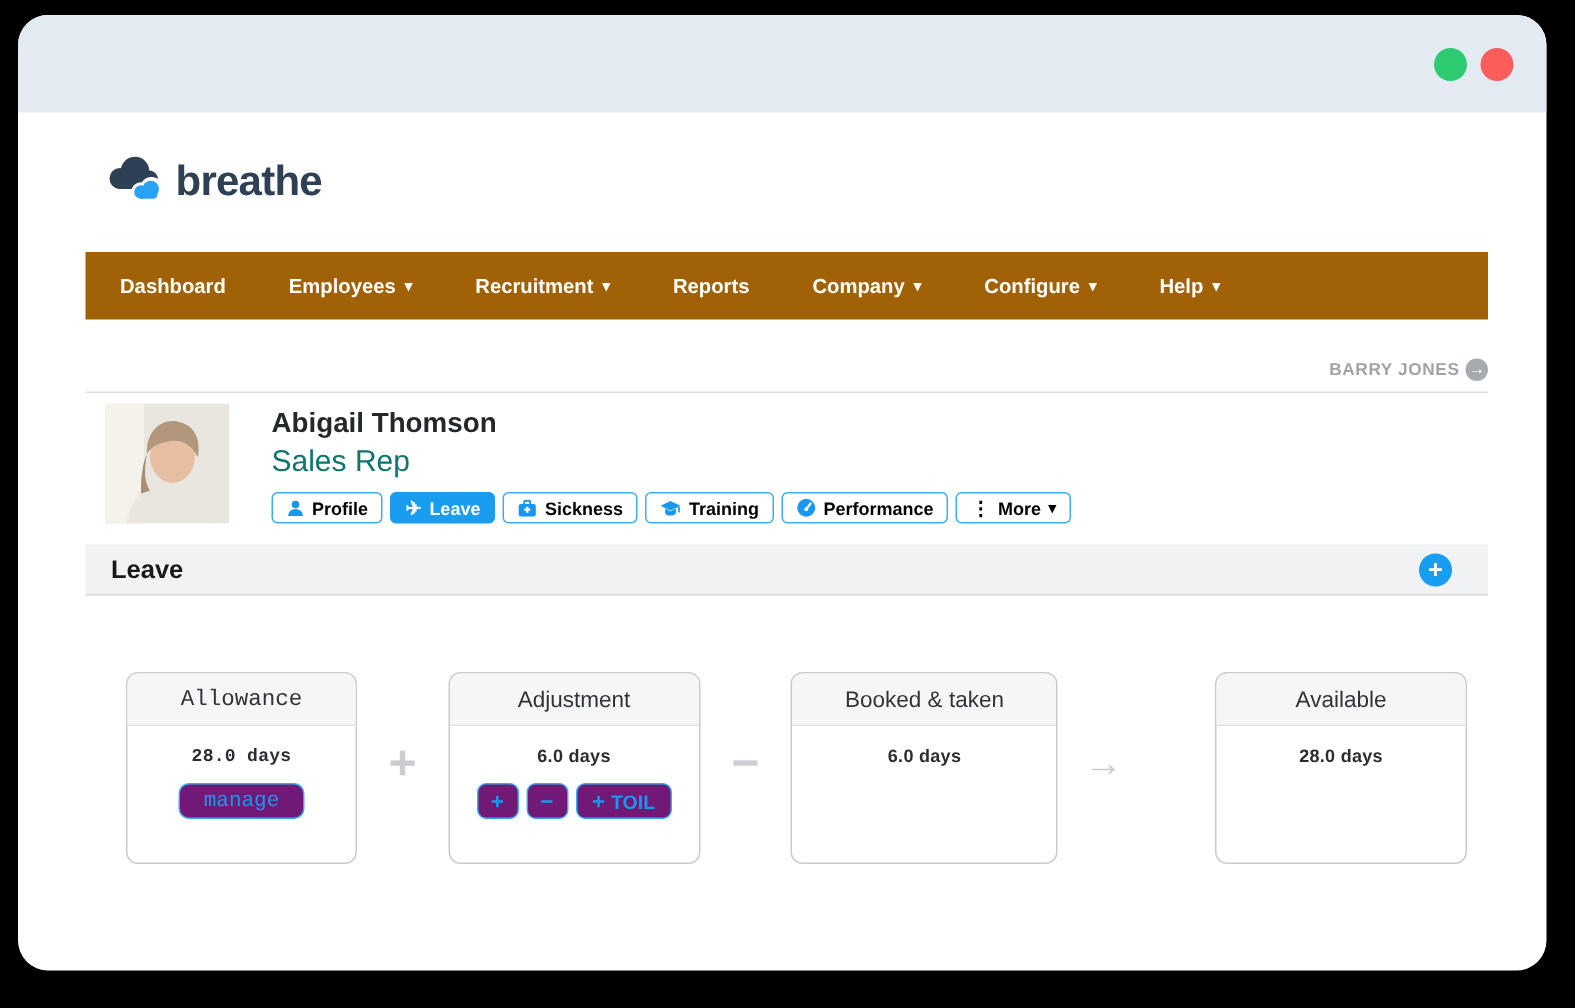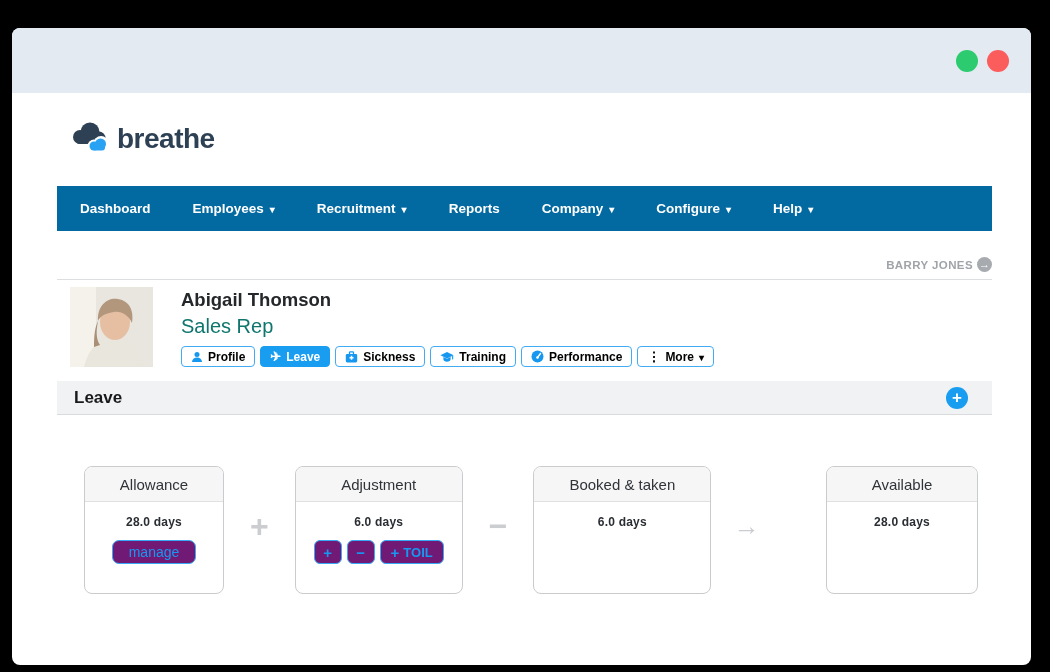--- a/index.html
+++ b/index.html
@@ -4,42 +4,42 @@
 <style>
   * { box-sizing: border-box; margin: 0; padding: 0; }
   html,body { width:1050px; height:672px; }
   body {
     background:#000;
     font-family:"Liberation Sans", sans-serif;
     position:relative;
     overflow:hidden;
   }
   .window {
-    position:absolute; left:12px; top:28px;
+    position:absolute; left:12px; top:10px;
     width:1019px; height:637px;
-    background:#fff; border-radius:8px; overflow:hidden;
+    background:#fff; border-radius:20px; overflow:hidden;
   }
   
   .chrome {
     height:65px; background:#e4eaf2;
     display:flex; align-items:center; justify-content:flex-end;
     padding-right:22px; gap:9px;
   }
   .dot { width:22px; height:22px; border-radius:50%; }
   .dot.green { background:#2dcb70; }
   .dot.red { background:#fb5d5d; }
 
   
   .logo-row { margin:27px 0 0 58px; display:flex; align-items:center; gap:5px; height:38px; }
   .logo-text { font-size:28px; font-weight:600; color:#2e4154; letter-spacing:-0.5px; }
 
   
   .page { margin:0 39px 0 45px; }
   .navbar {
-    margin-top:28px; height:45px; background:#0369a1;
+    margin-top:28px; height:45px; background:#a16207;
     display:flex; align-items:center; padding:0 2px;
   }
   .nav-item {
     padding:0 21px; color:#fff; font-size:13.5px; font-weight:700;
     display:flex; align-items:center; gap:6px; height:100%; cursor:pointer;
   }
   .caret { font-size:10px; line-height:1; position:relative; top:1px; }
 
   
   .user-row { margin-top:26px; display:flex; justify-content:flex-end; align-items:center; gap:4px; }
@@ -84,22 +84,22 @@
   
   .cards-row {
     margin-top:51px; height:128px;
     display:flex; align-items:stretch;
     padding:0 14px 0 27px;
   }
   .card {
     border:1.5px solid #c9cbcd; border-radius:8px; background:#fff;
     display:flex; flex-direction:column; flex:none;
   }
-  .card.w1 { width:140px; } .card.w2 { width:168px; }
-  .card.w3 { width:178px; } .card.w4 { width:152px;margin-left:44px; }
+  .card.w1 { width:154px;font-family:Liberation Mono, monospace; } .card.w2 { width:168px; }
+  .card.w3 { width:178px; } .card.w4 { width:168px;margin-left:44px; }
   .card-head {
     height:35px; background:#f6f6f7; border-bottom:1px solid #dee0e2;
     border-radius:7px 7px 0 0; display:flex; align-items:center; justify-content:center;
     font-size:15px; color:#303438;
   }
   .card-body { flex:1; display:flex; flex-direction:column; align-items:center; padding-top:13px; }
   .card-value { font-size:12px; font-weight:800; color:#2a2e33; letter-spacing:0.2px; }
   .card-actions { margin-top:11px; display:flex; gap:5px; align-items:center; }
   .btn-outline {
     border:1.5px solid #38a9f5; border-radius:7px; background:#701a75;

